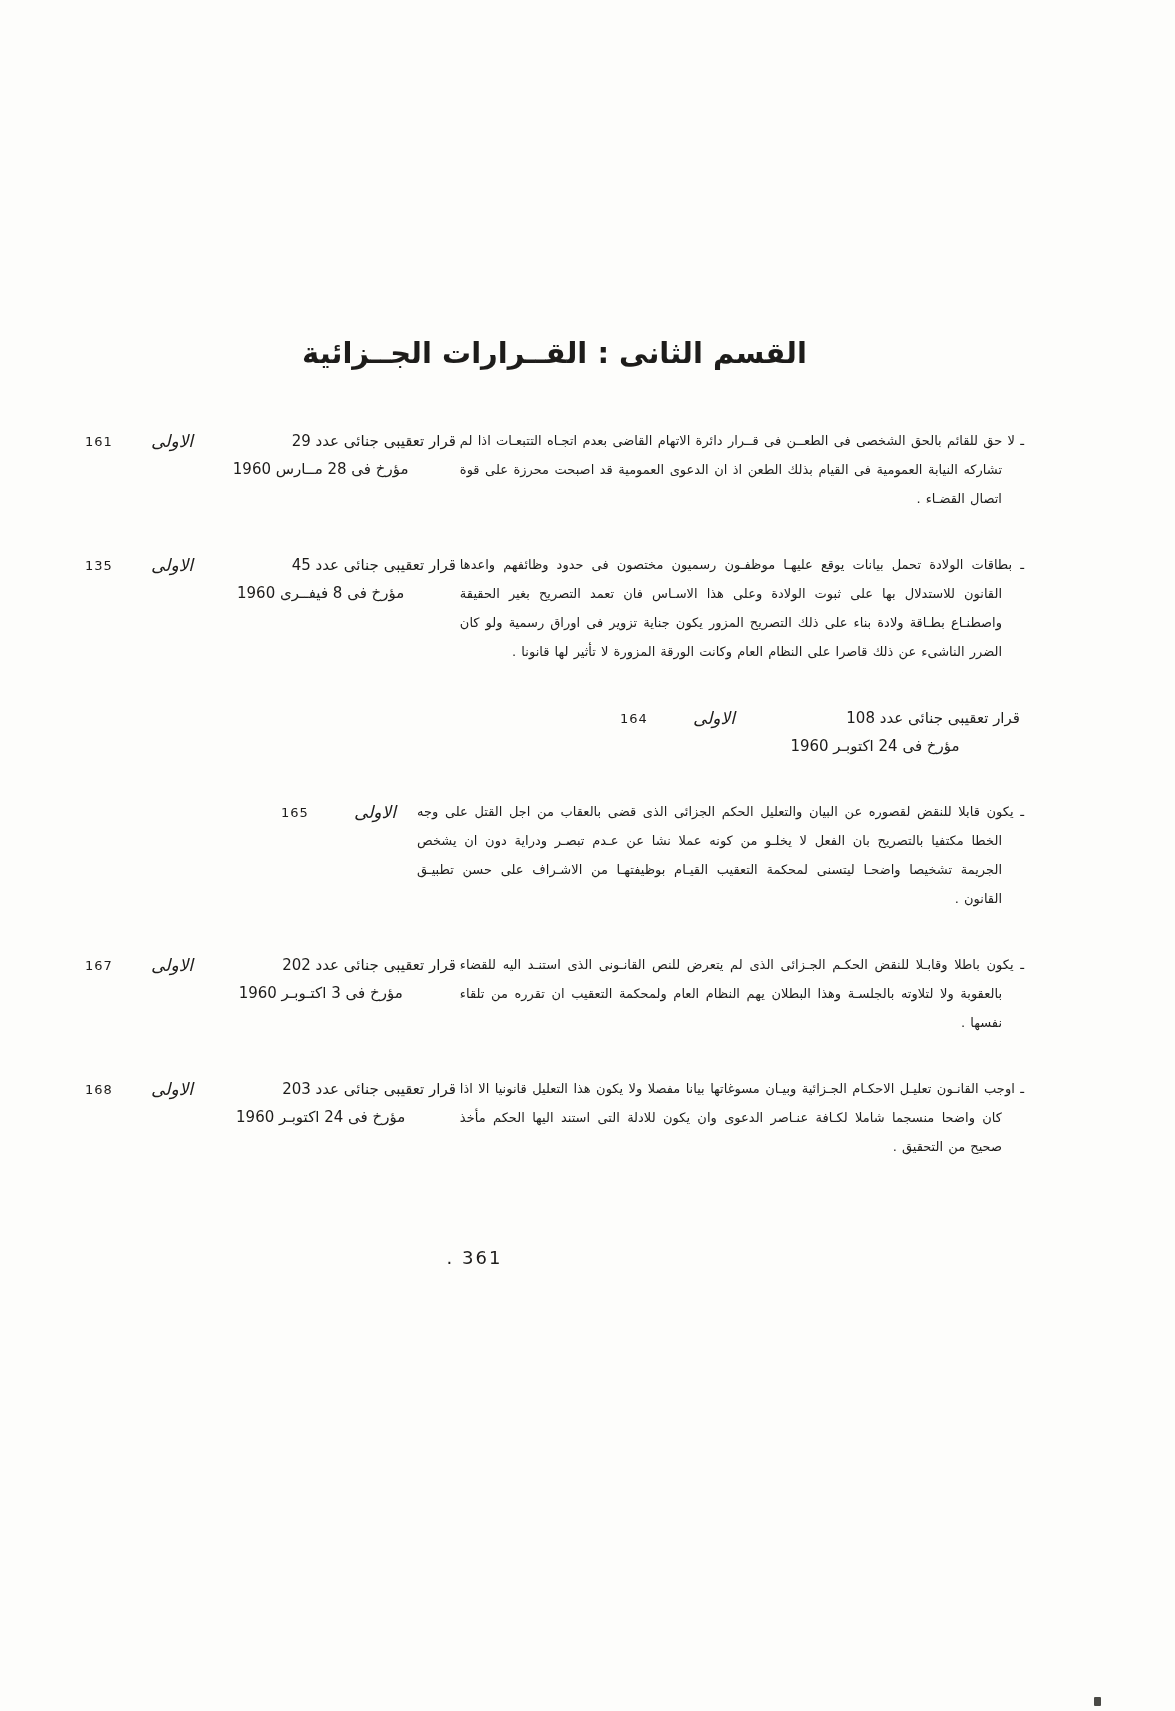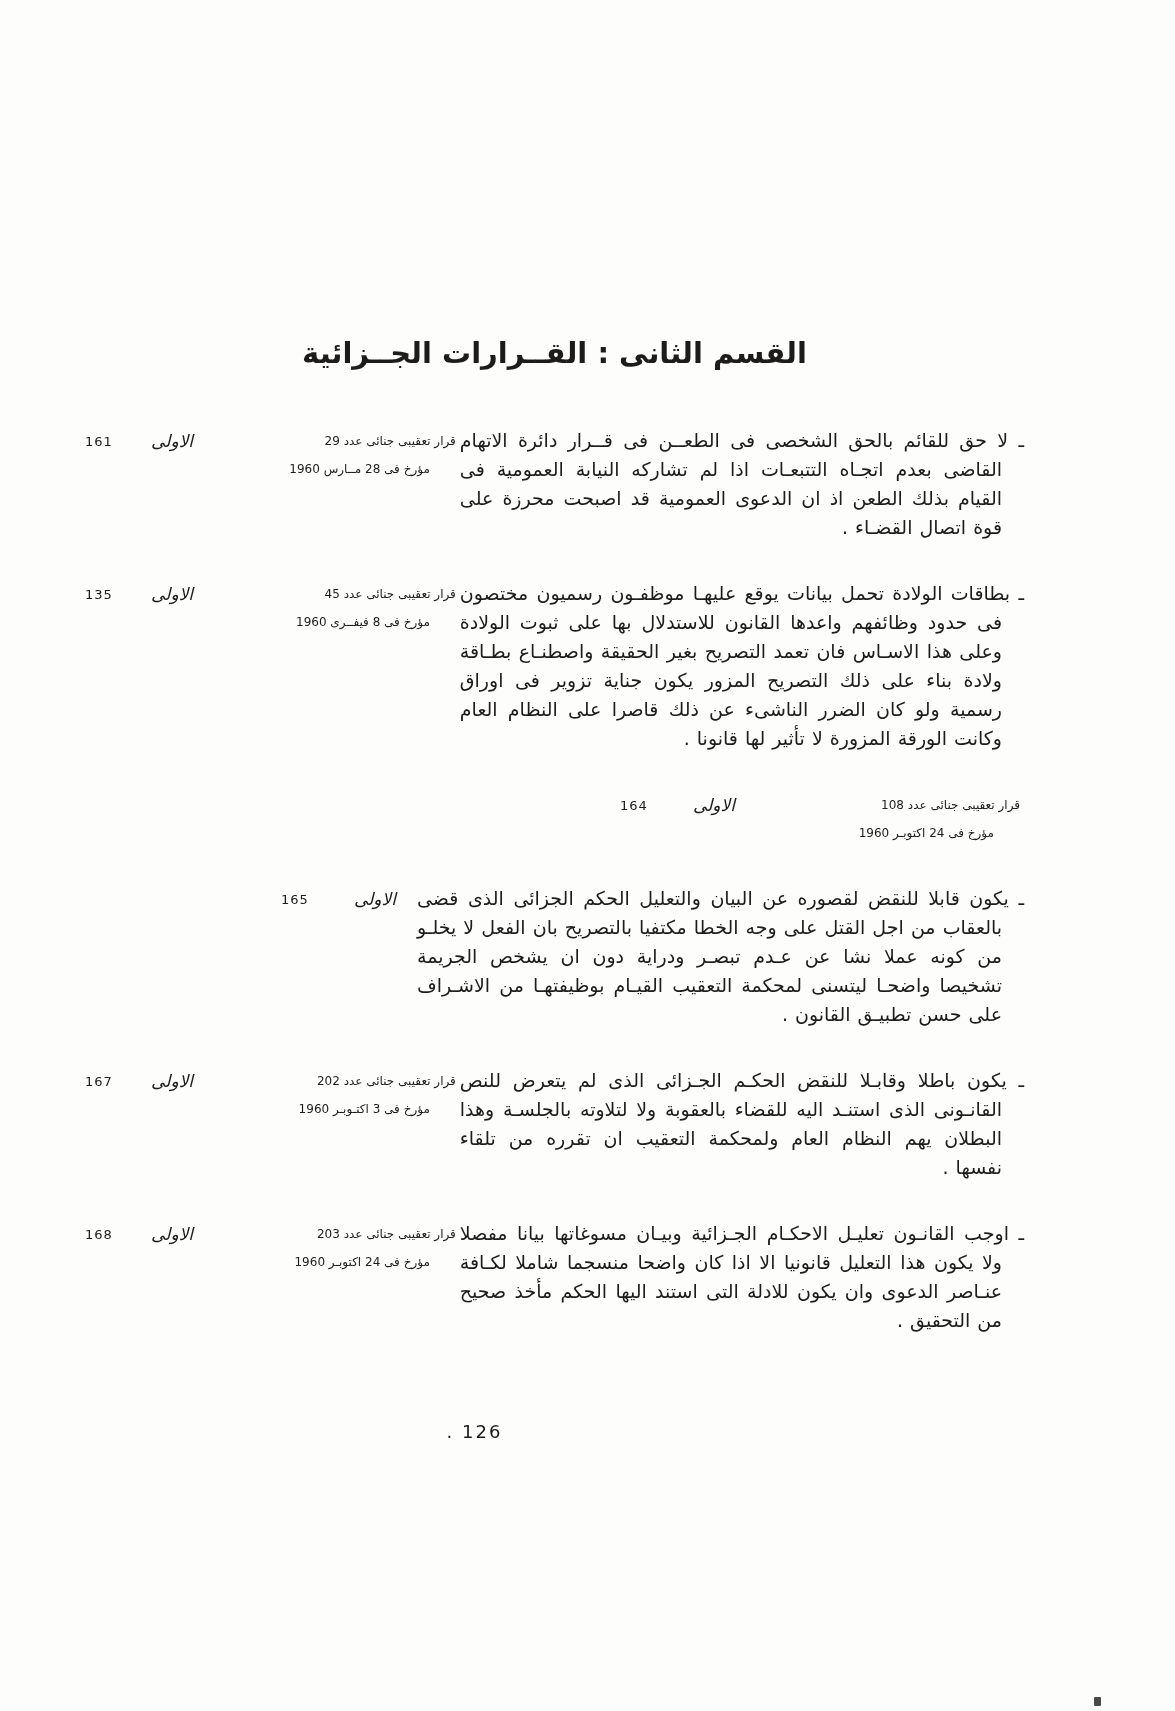--- a/index.html
+++ b/index.html
@@ -31,36 +31,36 @@
   .entries { }
   .entry {
     display: flex;
     direction: rtl;
     align-items: flex-start;
     margin-bottom: 37px;
   }
   .summary {
     width: 585px;
     margin: 0;
-    font-size: 19px;
+    font-size: 13px;
     line-height: 29px;
     text-align: justify;
     padding-right: 22px;
     text-indent: -22px;
     word-spacing: 1px;
   }
   .citation {
     width: 268px;
-    font-size: 12px;
+    font-size: 15px;
     line-height: 28px;
     padding-top: 1px;
     box-sizing: border-box;
   }
   .cit1 { text-align: right; padding-right: 4px; white-space: nowrap; }
-  .cit2 { text-align: right; padding-right: 30px; white-space: nowrap; }
+  .cit2 { text-align: center; padding-right: 30px; white-space: nowrap; }
   .chamber {
     width: 72px;
     margin-right: 6px;
     font-size: 17px;
     line-height: 28px;
     text-align: center;
     padding-top: 1px;
     font-style: italic;
   }
   .refpage {
@@ -147,16 +147,16 @@
     <p class="summary">ـ اوجب القانـون تعليـل الاحكـام الجـزائية وبيـان مسوغاتها بيانا مفصلا ولا يكون هذا التعليل قانونيا الا اذا كان واضحا منسجما شاملا لكـافة عنـاصر الدعوى وان يكون للادلة التى استند اليها الحكم مأخذ صحيح من التحقيق .</p>
     <div class="citation">
       <div class="cit1">قرار تعقيبى جنائى عدد 203</div>
       <div class="cit2">مؤرخ فى 24 اكتوبـر 1960</div>
     </div>
     <div class="chamber">الاولى</div>
     <div class="refpage">168</div>
   </div>
 </div>
 
-  <div class="footer">. 126</div>
+  <div class="footer">. 361</div>
 
   <div class="speck"></div>
 </div>
 
 </body></html>

